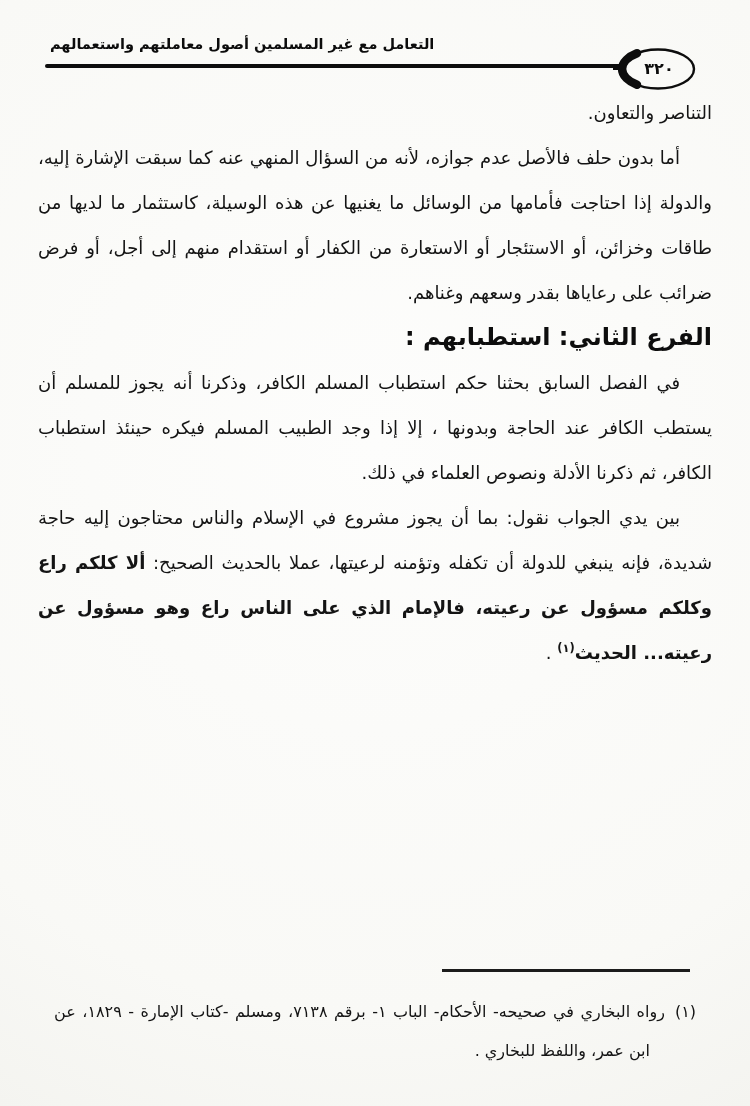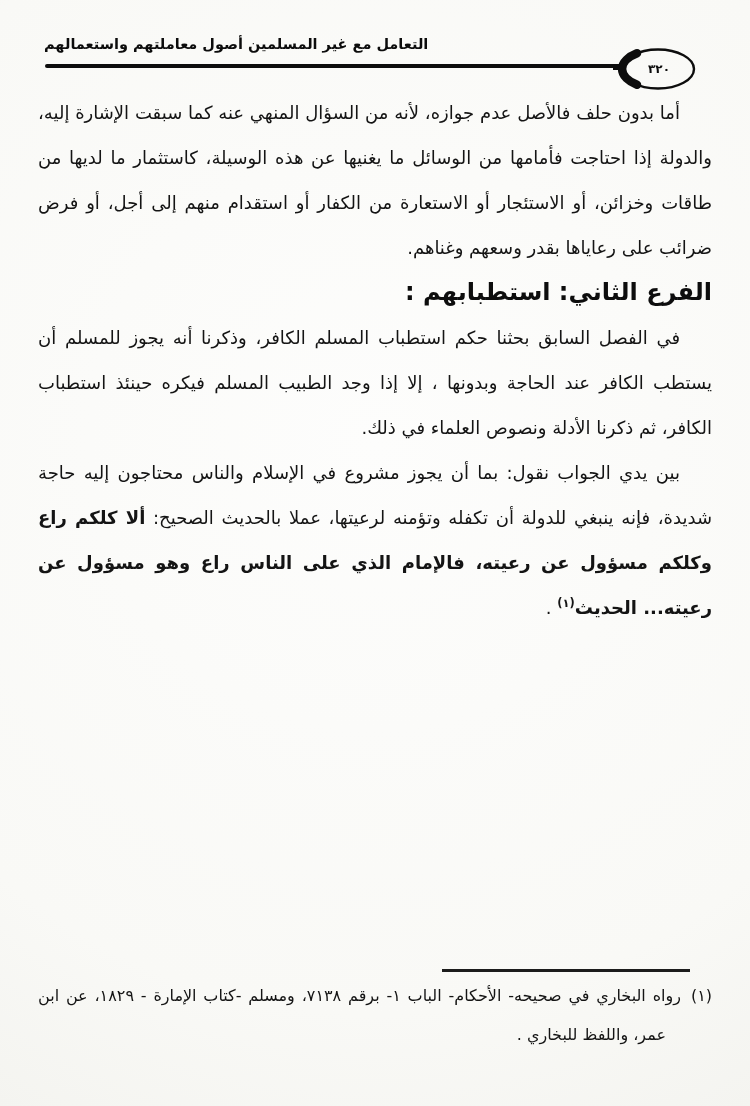--- a/index.html
+++ b/index.html
@@ -14,21 +14,21 @@
     margin: 0 auto;
     background: radial-gradient(circle at 50% 40%, #fdfdfc 0%, #f9f9f6 75%, #f4f4f0 100%);
     font-family: "DejaVu Sans", sans-serif;
     color: #151515;
     overflow: hidden;
   }
 
   
   .header-title {
     position: absolute;
-    left: 44px;
+    left: 50px;
     top: 36px;
     direction: rtl;
     font-size: 14.5px;
     font-weight: bold;
     color: #0c0c0c;
     white-space: nowrap;
   }
   .header-rule {
     position: absolute;
     left: 45px;
@@ -47,21 +47,21 @@
   }
   .page-badge svg { display: block; }
   .page-num {
     position: absolute;
     left: 8px;
     top: 0;
     width: 76px;
     height: 44px;
     line-height: 44px;
     text-align: center;
-    font-size: 12px;
+    font-size: 16px;
     font-weight: bold;
     color: #0c0c0c;
   }
 
   
   .content {
     position: absolute;
     top: 90px;
     right: 38px;
     left: 38px;
@@ -102,21 +102,21 @@
   }
   .footnote {
     position: absolute;
     top: 976px;
     right: 38px;
     left: 38px;
     direction: rtl;
     text-align: justify;
     font-size: 16px;
     line-height: 39px;
-    margin: 0;
+    margin: 16px;
     padding-right: 46px;
     text-indent: -46px;
     color: #141414;
   }
   .fn-marker { margin-inline-end: 10px; }
 </style>
 </head>
 <body>
 
 <div class="page">
@@ -128,20 +128,21 @@
       <svg width="84" height="44" viewBox="0 0 84 44" aria-hidden="true">
         <ellipse cx="45" cy="22" rx="36" ry="19.5" fill="none" stroke="#0d0d0d" stroke-width="2.4"></ellipse>
         <path d="M 24 6.2 A 36 19.5 0 0 0 24 37.8" fill="none" stroke="#0d0d0d" stroke-width="8.5" stroke-linecap="round"></path>
         <line x1="0" y1="21" x2="10" y2="21" stroke="#0d0d0d" stroke-width="4"></line>
       </svg>
       <span class="page-num">٣٢٠</span>
     </div>
   </header>
 
   <main class="content" dir="rtl">
+    <p class="cont">التناصر والتعاون.</p>
     <p class="para">أما بدون حلف فالأصل عدم جوازه، لأنه من السؤال المنهي عنه كما سبقت الإشارة إليه، والدولة إذا احتاجت فأمامها من الوسائل ما يغنيها عن هذه الوسيلة، كاستثمار ما لديها من طاقات وخزائن، أو الاستئجار أو الاستعارة من الكفار أو استقدام منهم إلى أجل، أو فرض ضرائب على رعاياها بقدر وسعهم وغناهم.</p>
     <h2 class="subheading">الفرع الثاني: استطبابهم :</h2>
     <p class="para">في الفصل السابق بحثنا حكم استطباب المسلم الكافر، وذكرنا أنه يجوز للمسلم أن يستطب الكافر عند الحاجة وبدونها ، إلا إذا وجد الطبيب المسلم فيكره حينئذ استطباب الكافر، ثم ذكرنا الأدلة ونصوص العلماء في ذلك.</p>
     <p class="para"><span>بين يدي الجواب نقول: بما أن يجوز مشروع في الإسلام والناس محتاجون إليه حاجة شديدة، فإنه ينبغي للدولة أن تكفله وتؤمنه لرعيتها، عملا بالحديث الصحيح: </span><span class="hadith-bold">ألا كلكم راع وكلكم مسؤول عن رعيته، فالإمام الذي على الناس راع وهو مسؤول عن رعيته... الحديث</span><sup class="fn-ref">(١)</sup><span> .</span></p>
   </main>
 
   <footer>
     <div class="fn-rule"></div>
     <p class="footnote" dir="rtl"><span class="fn-marker">(١)</span><span>رواه البخاري في صحيحه- الأحكام- الباب ١- برقم ٧١٣٨، ومسلم -كتاب الإمارة - ١٨٢٩، عن ابن عمر، واللفظ للبخاري .</span></p>
   </footer>

